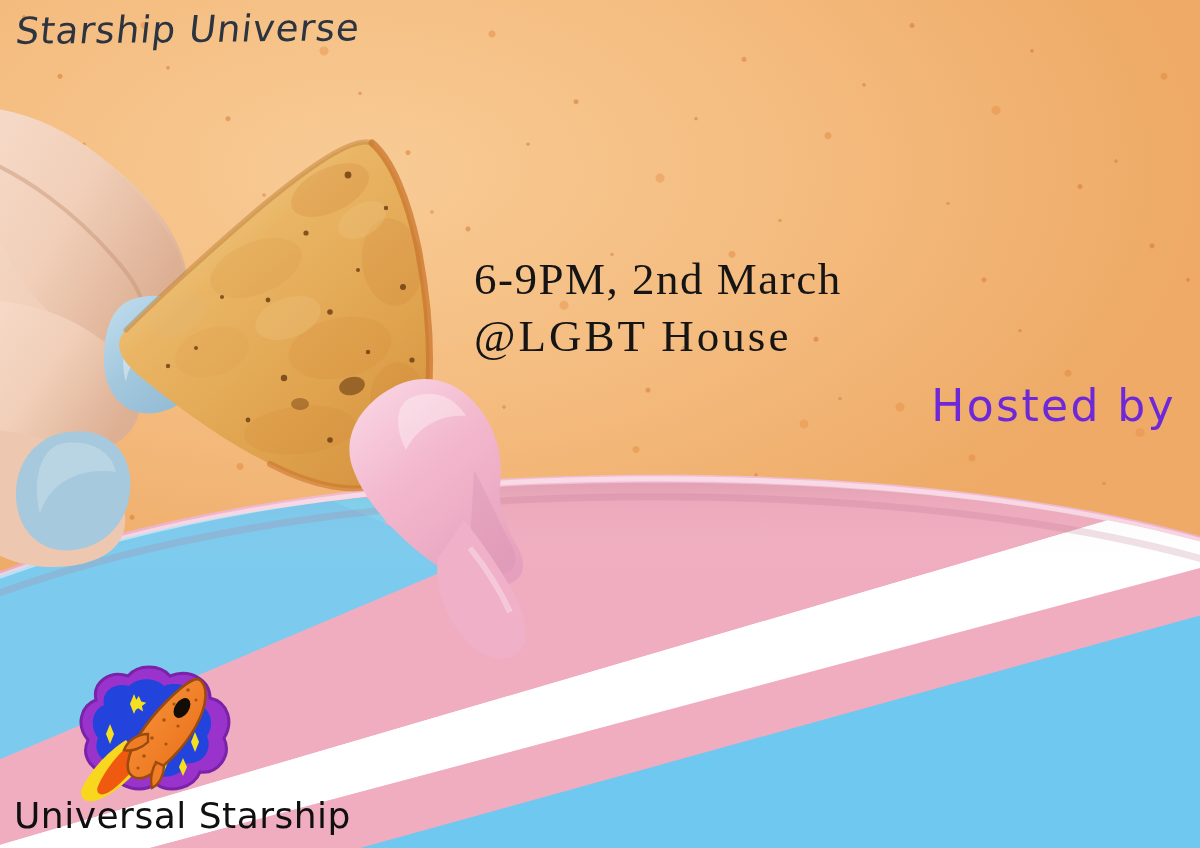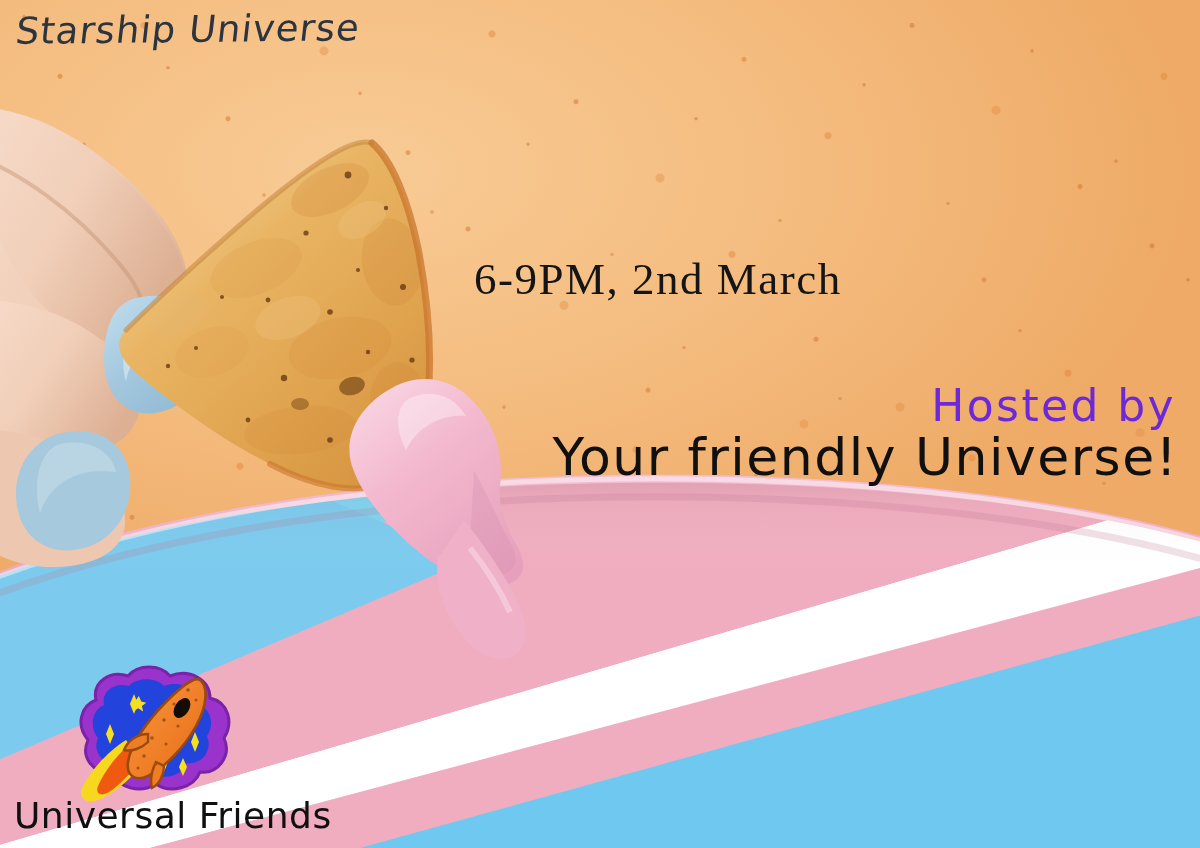--- a/index.html
+++ b/index.html
@@ -409,20 +409,20 @@
           <circle cx="86" cy="108" r="1.5"></circle>
       </g>
     </svg>
   </div>
 
   <div class="brand">Starship Universe</div>
 
 
   <div class="subline subline-1">6-9PM, 2nd March</div>
 
+  <div class="subline subline-2">@LGBT House</div>
 
   <div class="hosted">Hosted by</div>
 
-  <div class="hostname">Your friendly Universe!</div>
-
-  <div class="org-name">Universal Friends</div>
+
+  <div class="org-name">Universal Starship</div>
 
 </div>
 
 </body></html>

